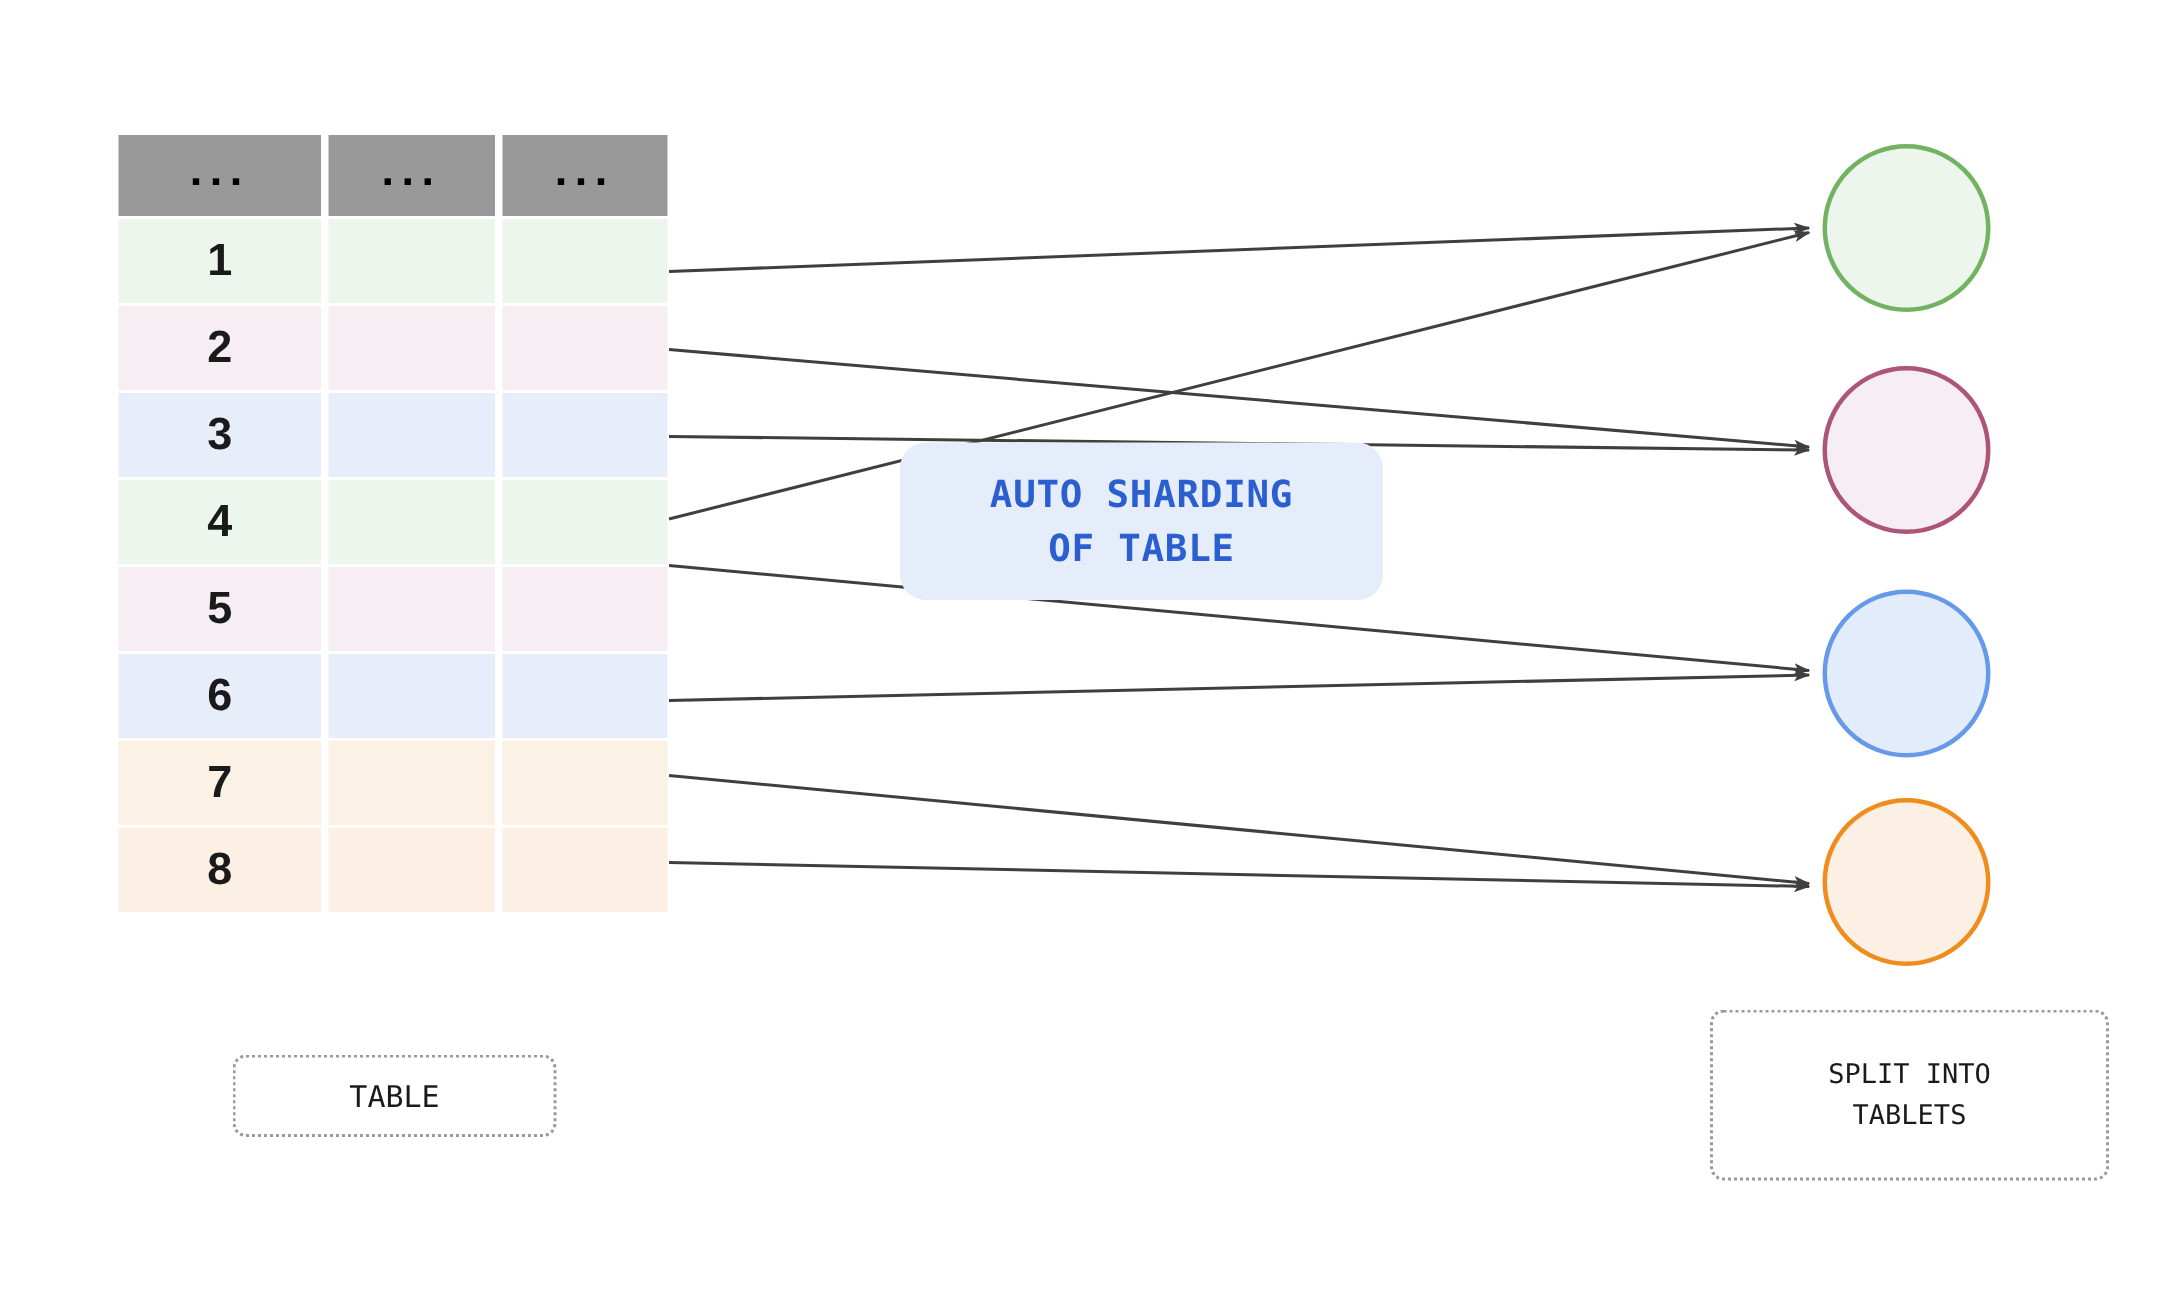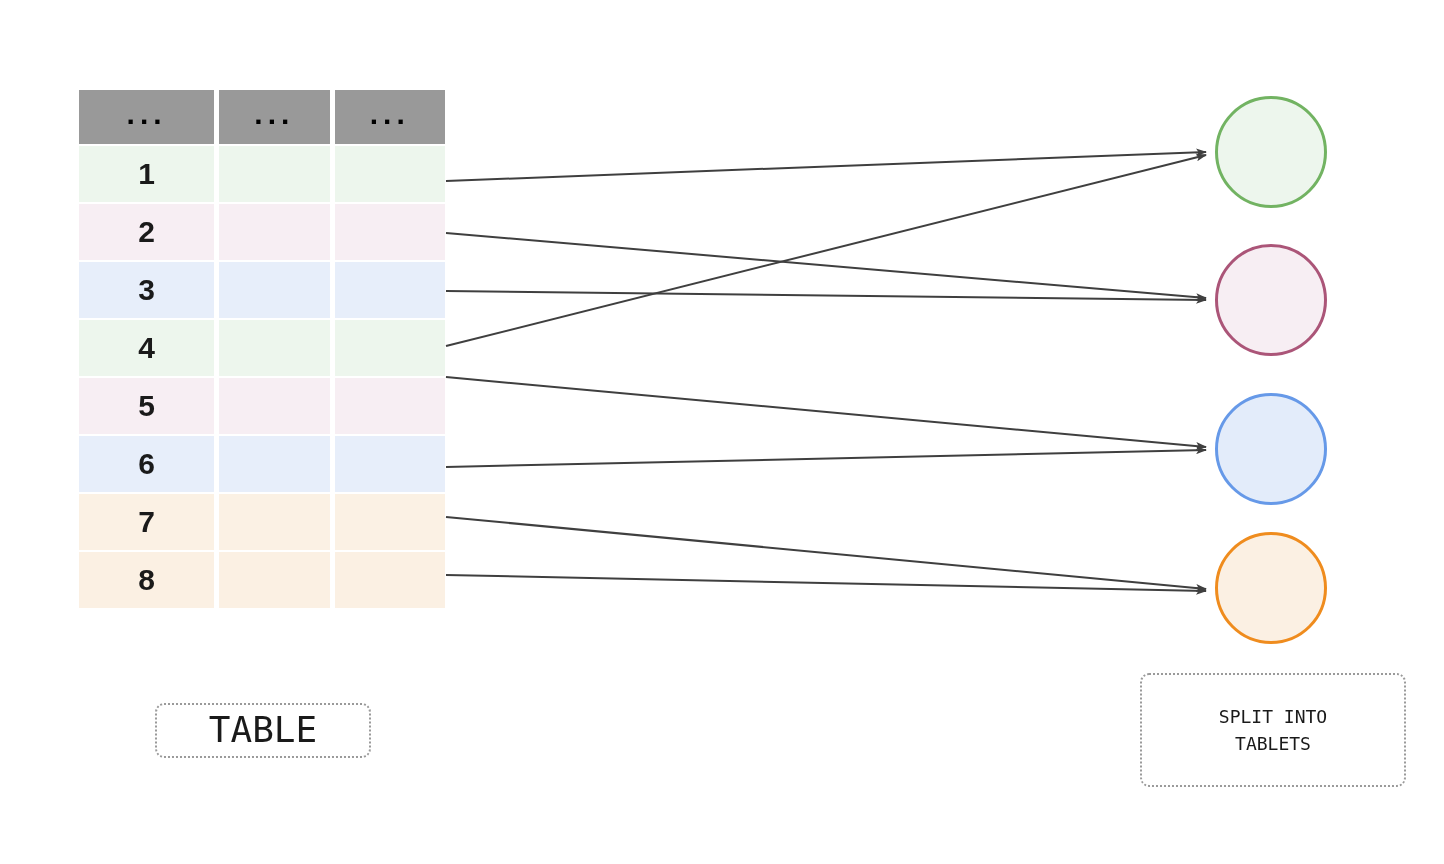--- a/index.html
+++ b/index.html
@@ -118,21 +118,21 @@
     color: #1a1a1a;
     text-align: center;
     white-space: pre-line;
     background: transparent;
   }
   #label-table {
     left: 155px;
     top: 703px;
     width: 216px;
     height: 55px;
-    font-size: 36px;
+    font-size: 20px;
     line-height: 1.3;
   }
   #label-tablets {
     left: 1140px;
     top: 673px;
     width: 266px;
     height: 114px;
     font-size: 18px;
     line-height: 1.5;
   }
@@ -243,20 +243,24 @@
       </div>
   </div>
 
   <div id="circles">
       <div class="tablet-circle" style="left: 1215px; top: 96px; background: rgb(237, 246, 237); border-color: rgb(114, 179, 98);"></div>
       <div class="tablet-circle" style="left: 1215px; top: 244px; background: rgb(247, 238, 243); border-color: rgb(171, 85, 120);"></div>
       <div class="tablet-circle" style="left: 1215px; top: 393px; background: rgb(227, 236, 250); border-color: rgb(102, 153, 232);"></div>
       <div class="tablet-circle" style="left: 1215px; top: 532px; background: rgb(251, 240, 227); border-color: rgb(239, 140, 30);"></div>
     </div>
 
+  <div id="callout">
+    <span class="callout-text">AUTO SHARDING
+OF TABLE</span>
+  </div>
 
   <div id="label-table" class="dotted-label">
     <span>TABLE</span>
   </div>
 
   <div id="label-tablets" class="dotted-label">
     <span>SPLIT INTO
 TABLETS</span>
   </div>
 

